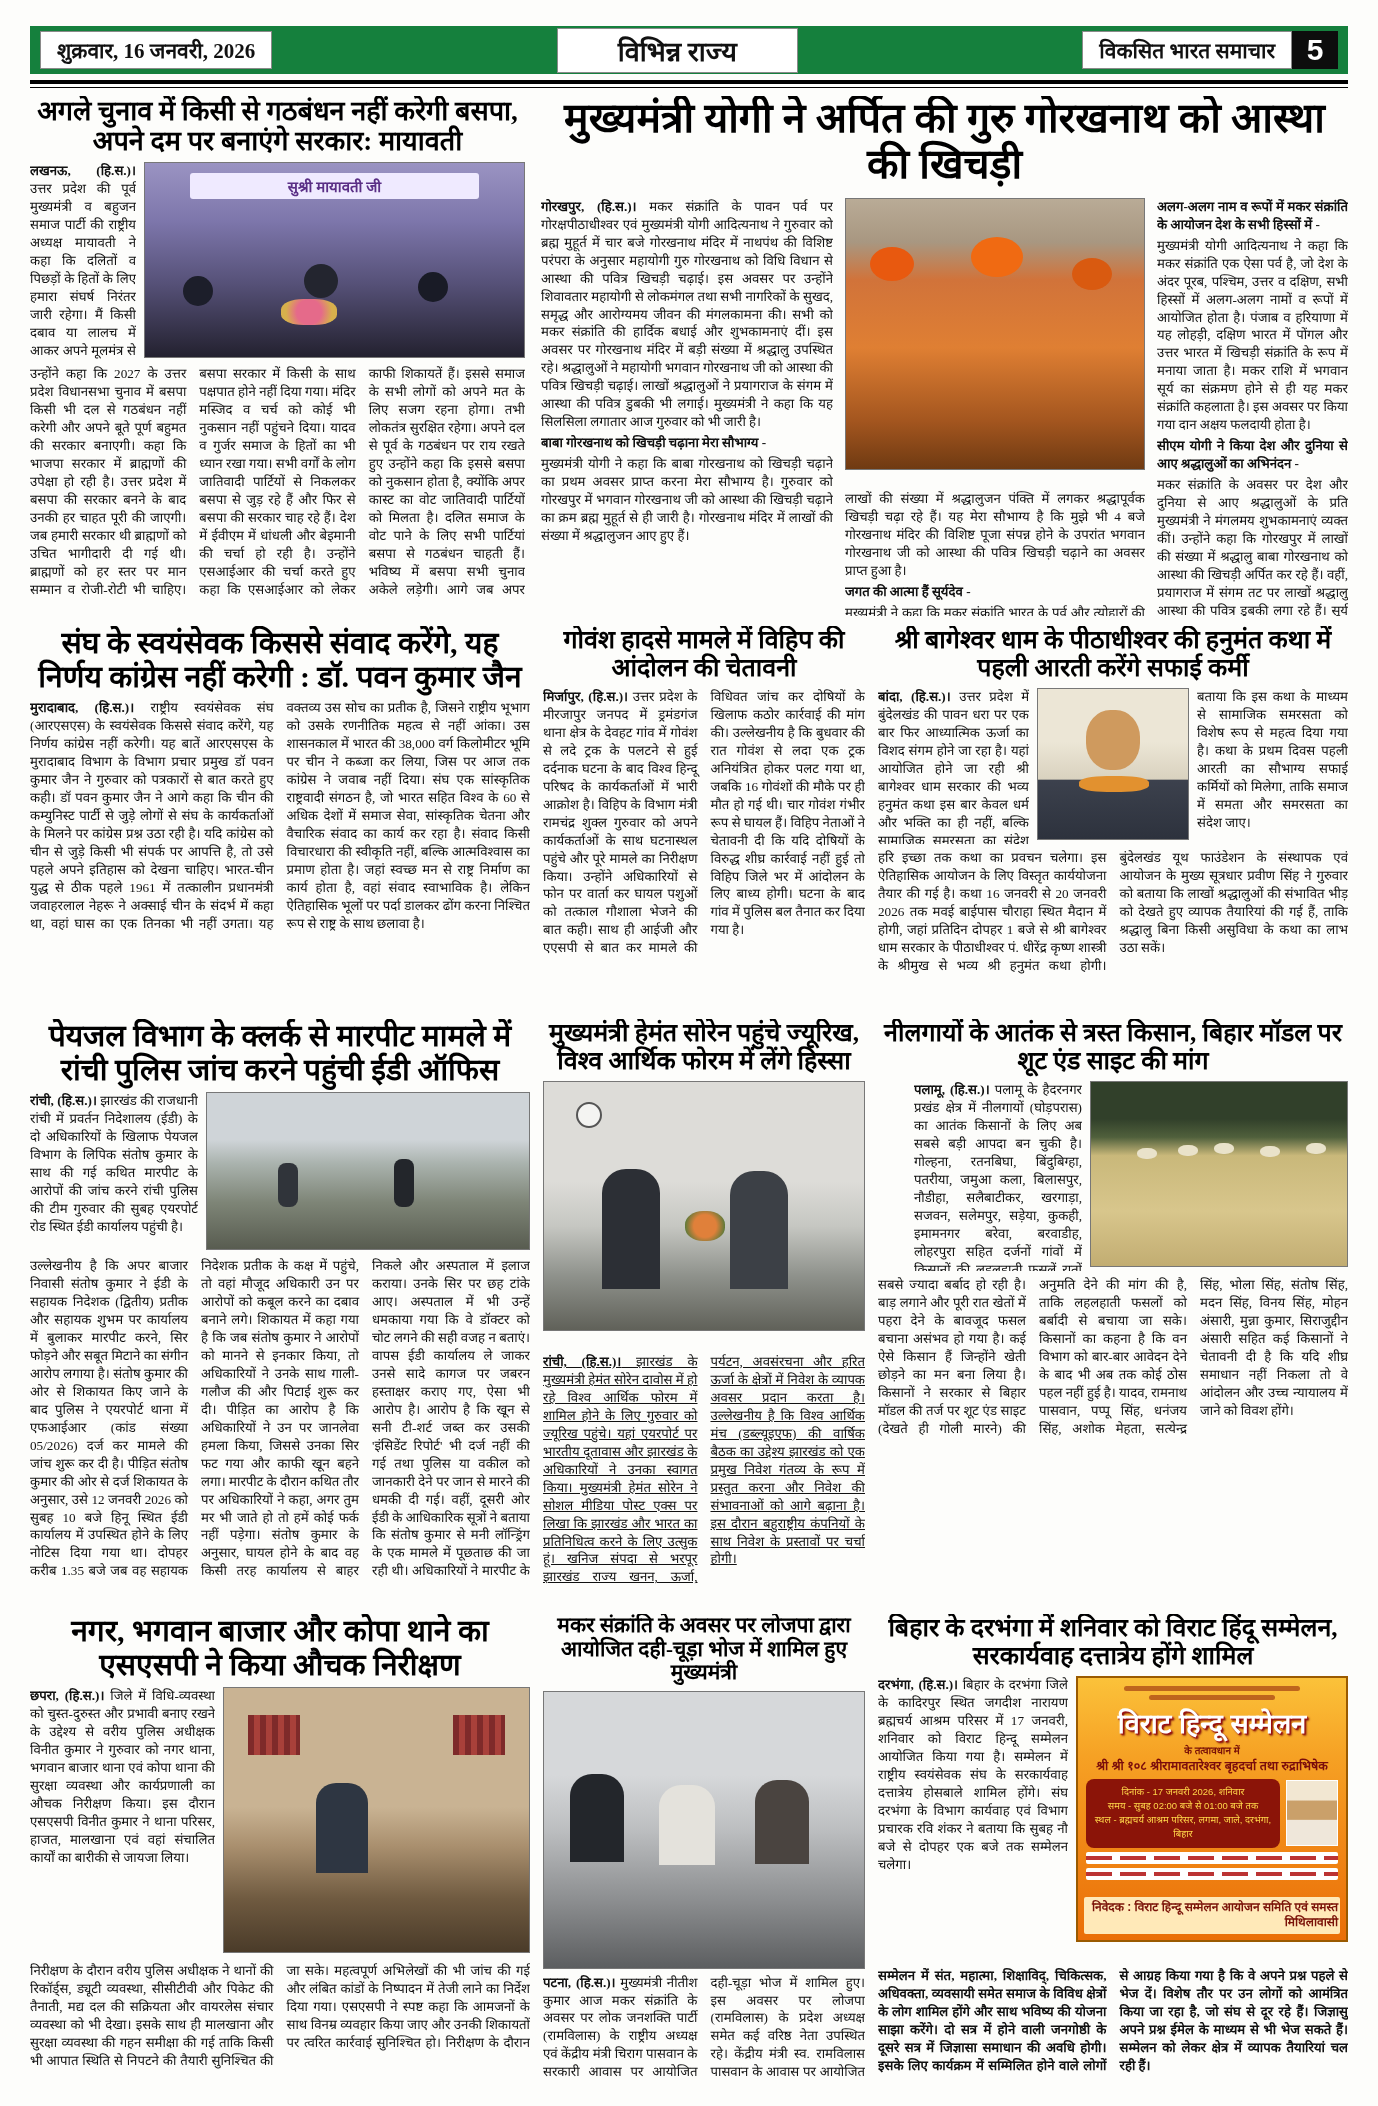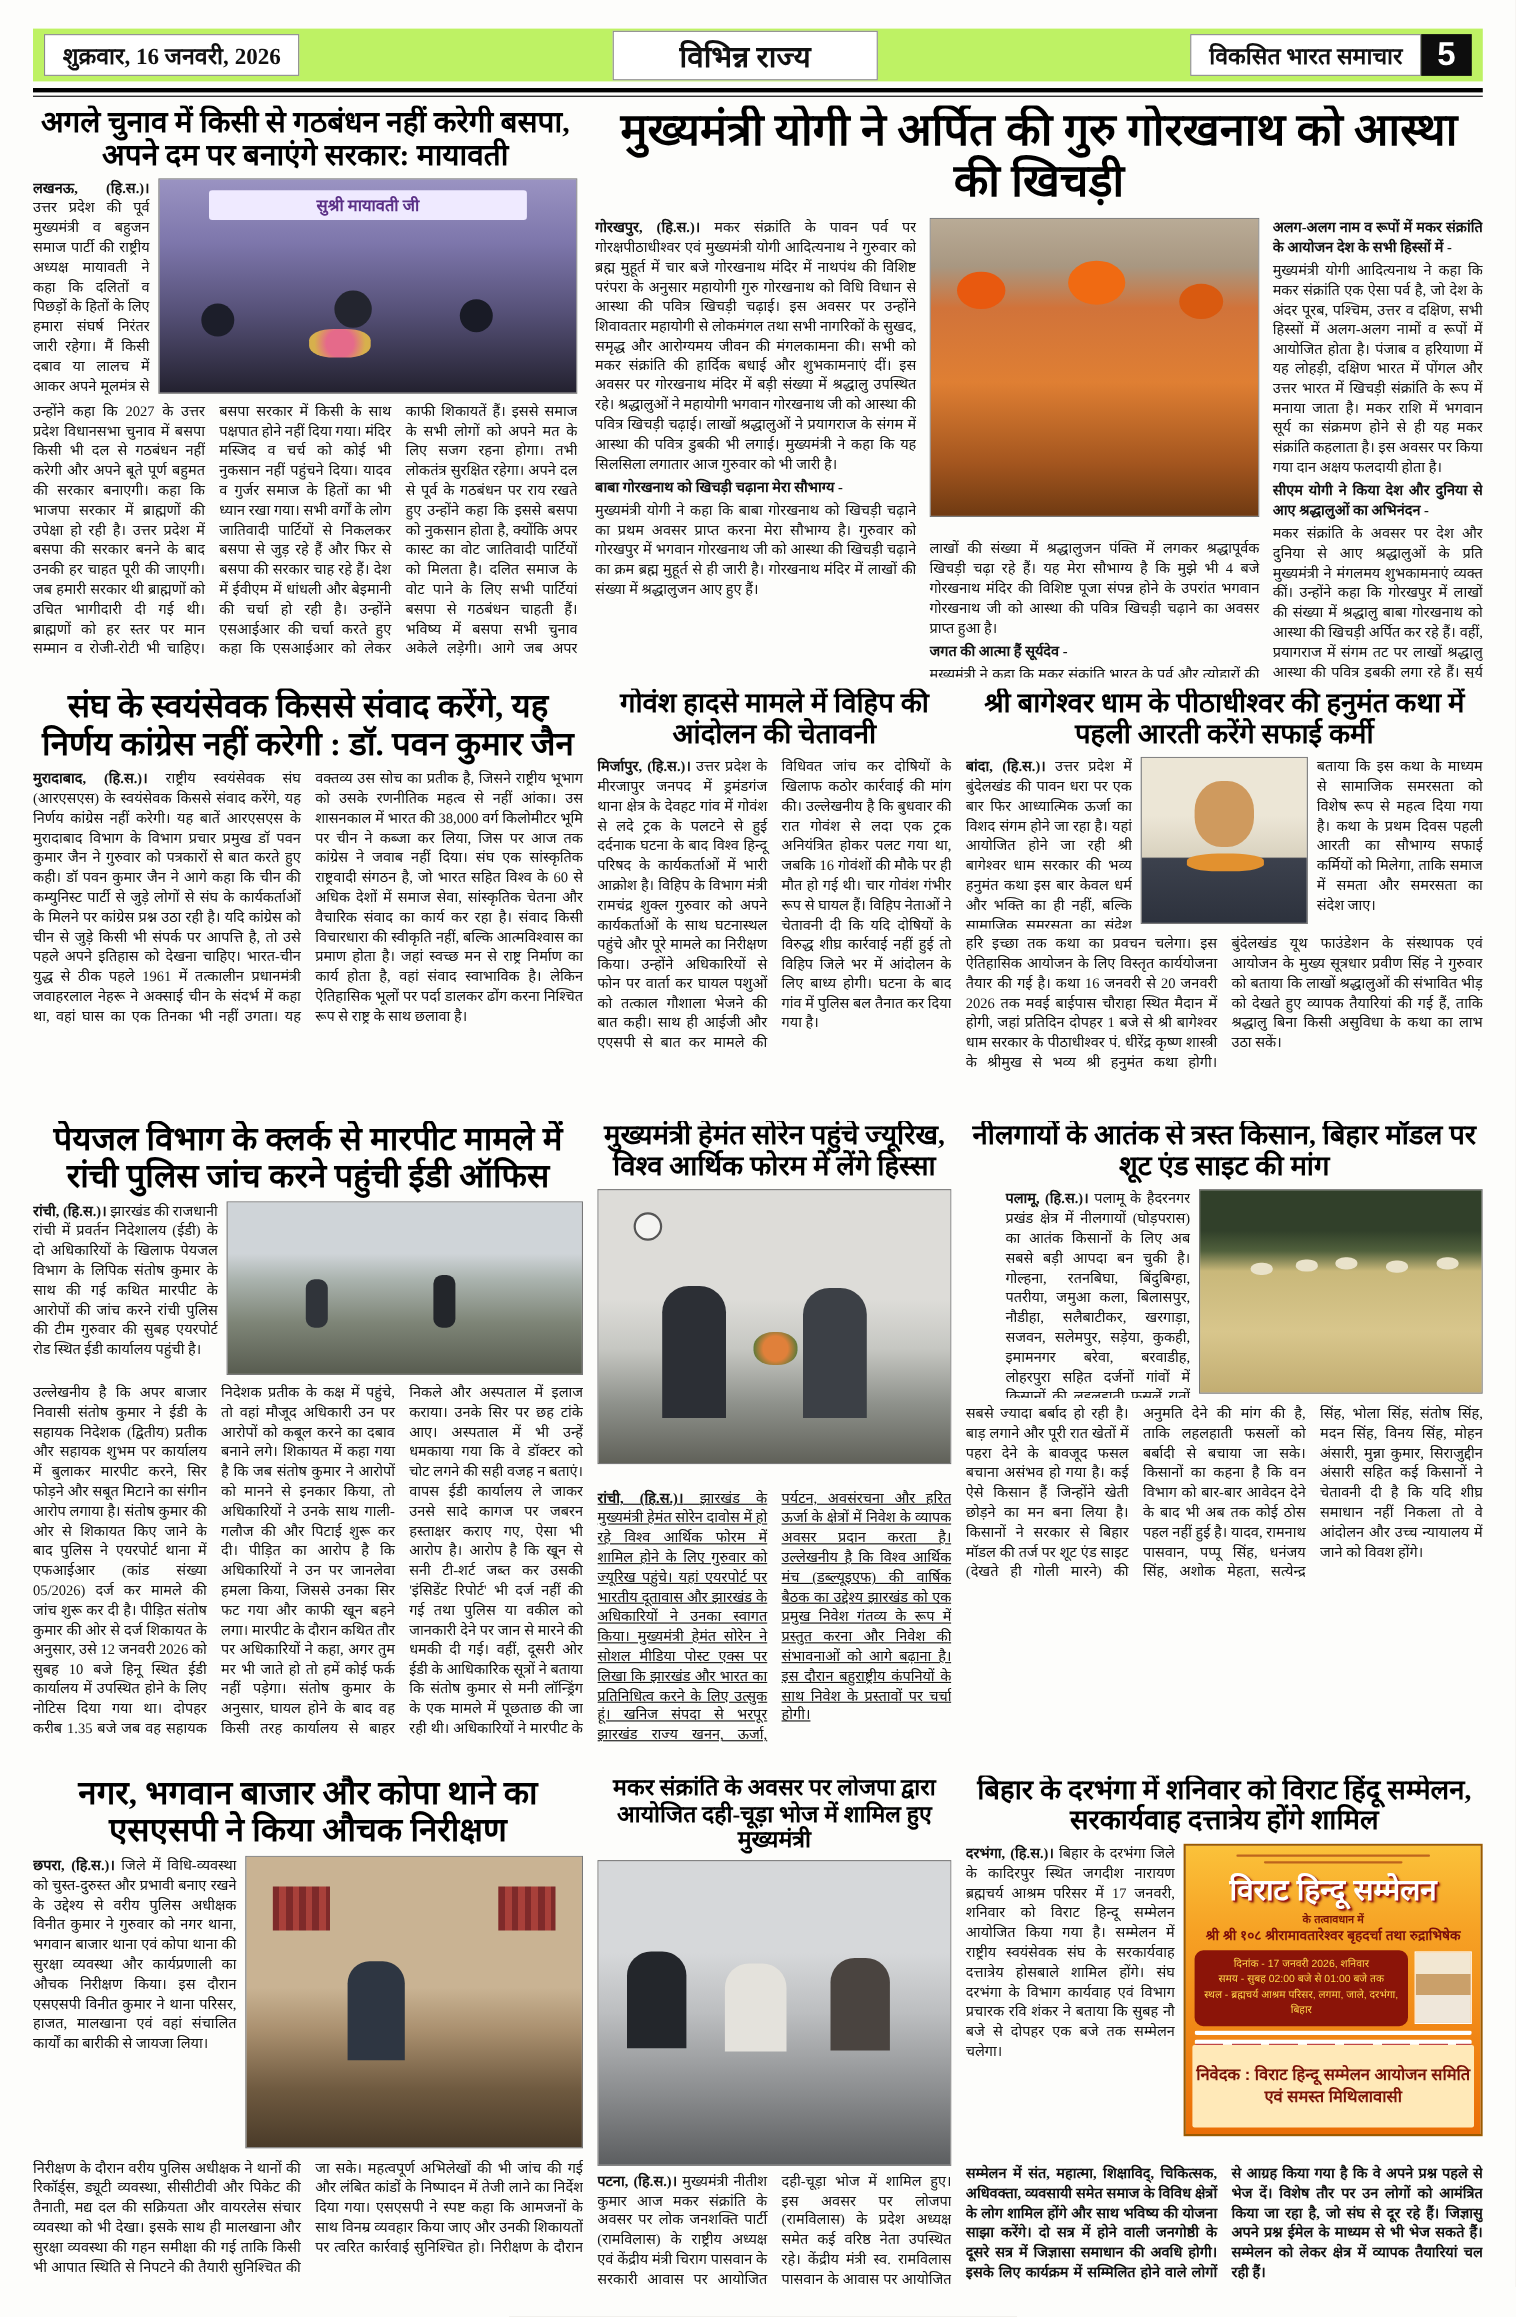--- a/index.html
+++ b/index.html
@@ -1,19 +1,19 @@
 <!DOCTYPE html>
 <html lang="hi"><head>
 <meta charset="utf-8">
 <style>
   html,body{margin:0;padding:0;background:#e9e7e2;}
   .page{width:1378px;height:2106px;margin:0 auto;background:#fdfdfb;box-sizing:border-box;
         padding:26px 30px 18px;font-family:"Liberation Serif","DejaVu Serif",serif;color:#111;overflow:hidden;}
   
-  .masthead{height:48px;background:#bef264;display:flex;align-items:center;justify-content:space-between;
+  .masthead{height:48px;background:#15803d;display:flex;align-items:center;justify-content:space-between;
             padding:0 10px;box-sizing:border-box;}
   .mast-box{background:#fff;border:1px solid #8a8a8a;padding:4px 16px;font-weight:bold;font-size:21px;white-space:nowrap;}
   .mast-center{font-size:27px;padding:3px 60px;}
   .mast-right-wrap{display:flex;align-items:stretch;gap:0;}
   .page-num{background:#0d0d0d;color:#fff;font-size:30px;font-weight:bold;width:46px;display:flex;
             align-items:center;justify-content:center;font-family:"Liberation Sans",sans-serif;}
   .rule{margin-top:6px;border-top:4px solid #000;border-bottom:1.5px solid #000;height:3px;}
   
   .row{display:grid;margin-top:10px;overflow:hidden;}
   .row1{grid-template-columns:495px 1fr;gap:16px;height:520px;margin-top:8px;}
@@ -77,22 +77,22 @@
          font-family:"Liberation Sans",sans-serif;}
   .ad-microbar{height:5px;width:70%;background:rgba(140,30,10,.55);border-radius:3px;margin:2px 0;}
   .ad-title{font-size:27px;font-weight:800;color:#fff;text-shadow:1px 1px 0 #a01010,2px 2px 2px #7a0c0c;margin:2px 0 0;white-space:nowrap;}
   .ad-tag{font-size:10px;color:#7a1208;font-weight:bold;margin:2px 0;}
   .ad-line2{font-size:12.5px;color:#7a0c0c;font-weight:800;text-align:center;line-height:1.25;margin-bottom:4px;}
   .ad-detail-wrap{display:flex;width:100%;gap:6px;align-items:center;}
   .ad-details{flex:1;background:#8b1408;color:#ffd54a;border-radius:8px;padding:6px 8px;font-size:9.5px;line-height:1.5;text-align:center;}
   .ad-photo{width:50px;height:64px;background:linear-gradient(180deg,#f2e7d2 0 30%,#caa06a 31% 60%,#efe7da 61% 100%);border:1px solid #fff;position:relative;}
   .ad-strip{width:100%;height:12px;background:#fff;border-radius:2px;margin-top:4px;
             background-image:repeating-linear-gradient(90deg,#b33 0 26px,transparent 26px 34px);background-size:100% 4px;background-position:0 4px;background-repeat:no-repeat;}
-  .ad-footer{margin-top:auto;width:100%;background:#ffe9b8;color:#7a1208;font-weight:bold;font-size:15px;
-             text-align:center;padding:18px 2px;border-radius:2px;line-height:1.3;}
+  .ad-footer{margin-top:auto;width:100%;background:#ffe9b8;color:#7a1208;font-weight:bold;font-size:12px;
+             text-align:right;padding:3px 2px;border-radius:2px;line-height:1.3;}
 </style>
 </head>
 <body>
 
 <div class="page">
 
   <div class="masthead">
     <div class="mast-box">शुक्रवार, 16 जनवरी, 2026</div>
     <div class="mast-box mast-center">विभिन्न राज्य</div>
     <div class="mast-right-wrap">

